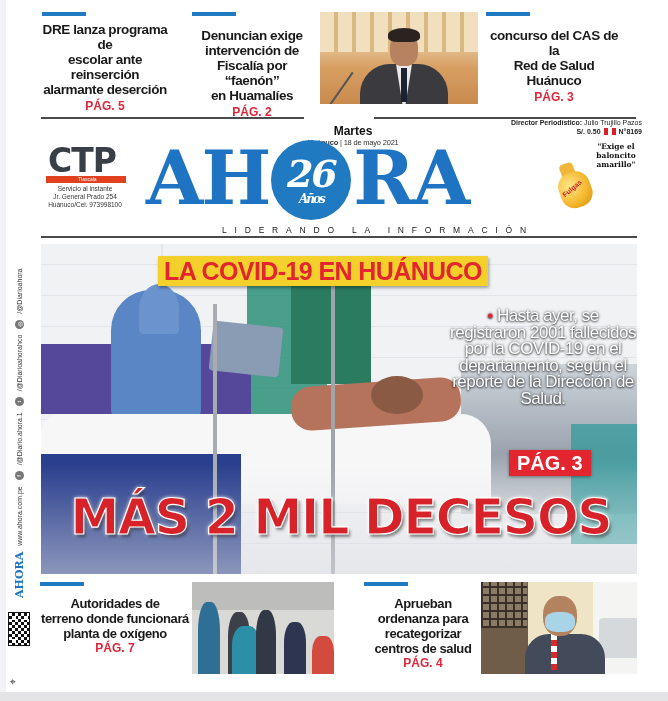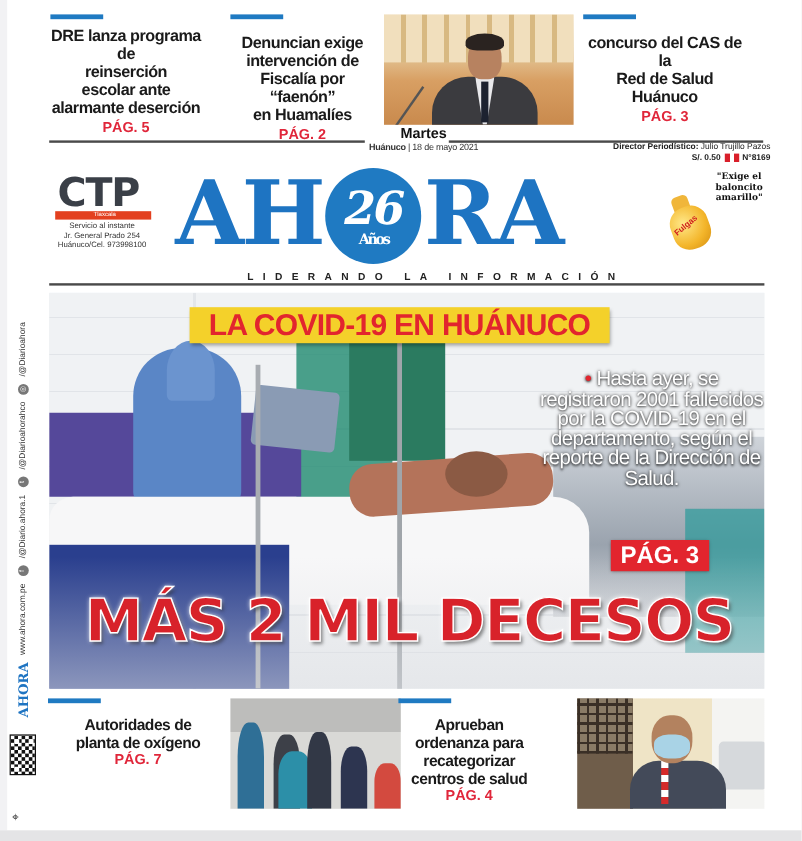--- a/index.html
+++ b/index.html
@@ -20,40 +20,40 @@
   .photo-top .person-head{position:absolute;left:70px;top:20px;width:28px;height:34px;border-radius:45% 45% 40% 40%;background:#b78260}
   .photo-top .hair{position:absolute;left:68px;top:16px;width:32px;height:14px;border-radius:50% 50% 30% 30%;background:#2a2320}
   .photo-top .suit{position:absolute;left:40px;top:52px;width:88px;height:50px;border-radius:30px 30px 0 0;background:#3b3b3f}
   .photo-top .shirt{position:absolute;left:76px;top:52px;width:16px;height:40px;background:#e9e9ec;clip-path:polygon(0 0,100% 0,60% 100%,40% 100%)}
   .photo-top .tie{position:absolute;left:81px;top:56px;width:6px;height:34px;background:#1d2230}
   .photo-top .mic{position:absolute;left:18px;top:56px;width:2px;height:48px;background:#555;transform:rotate(35deg)}
 
   .rule{position:absolute;height:2px;background:#4a4a4a}
 
   
-  .date-block{position:absolute;left:298px;top:104px;width:110px;text-align:center}
+  .date-block{position:absolute;left:298px;top:124px;width:110px;text-align:center}
   .date-day{font-weight:bold;font-size:12px;color:#111}
   .date-line{font-size:7.5px;color:#333;letter-spacing:-0.2px}
   .date-line b{font-weight:bold}
   .director{position:absolute;right:26px;top:118px;text-align:right;font-size:7px;color:#222;line-height:9px}
   .director b{font-weight:bold}
   .price-row{display:flex;justify-content:flex-end;align-items:center;gap:3px;font-weight:bold}
   .flag{display:inline-block;width:12px;height:7px;background:linear-gradient(90deg,#d91f2a 0 33%,#fff 33% 66%,#d91f2a 66%)}
 
   .ctp{position:absolute;left:46px;top:146px;width:80px}
   .ctp-logo{font-family:"DejaVu Sans",sans-serif;font-weight:bold;font-size:33px;color:#3a3f47;letter-spacing:-1px;line-height:30px;padding-left:2px}
   .ctp-strip{width:80px;height:7px;background:#e3401f;color:#fff;font-size:5px;line-height:7px;padding-left:32px}
   .ctp-info{font-size:6.5px;color:#333;text-align:center;line-height:8px;margin-top:2px;width:86px;margin-left:-4px}
 
   .brand{position:absolute;left:146px;top:138px;height:80px;display:flex;align-items:center;
     font-family:"DejaVu Serif",serif;font-weight:bold;color:#1e74c2;font-size:74px;letter-spacing:-2px;line-height:80px}
   .brand .circle{display:inline-flex;flex-direction:column;align-items:center;justify-content:center;width:80px;height:80px;border-radius:50%;background:#1f7ac2;margin:0 2px;position:relative;top:2px}
   .brand .circle .num{font-family:"DejaVu Serif",serif;font-style:italic;color:#fff;font-size:38px;line-height:38px;letter-spacing:-2px;text-shadow:1px 0 #1f7ac2,-1px 0 #1f7ac2}
-  .brand .circle .anos{font-family:"DejaVu Serif",serif;color:#fff;font-size:12px;line-height:12px;font-weight:bold}
-  .slogan{position:absolute;left:206px;top:225px;font-size:8.5px;font-weight:bold;letter-spacing:7.8px;color:#222}
+  .brand .circle .anos{font-family:"DejaVu Serif",serif;font-style:italic;color:#fff;font-size:12px;line-height:12px;font-weight:bold}
+  .slogan{position:absolute;left:222px;top:225px;font-size:8.5px;font-weight:normal;letter-spacing:7.8px;color:#222}
 
   .promo{position:absolute;left:588px;top:142px;width:56px;font-family:"DejaVu Serif",serif;font-weight:bold;font-size:7.5px;line-height:9px;text-align:center;color:#111}
   .tank{position:absolute;left:556px;top:162px;width:36px;height:48px;transform:rotate(-20deg)}
   .tank .body{position:absolute;left:2px;top:10px;width:32px;height:36px;border-radius:14px;background:radial-gradient(circle at 35% 35%,#ffe889,#f3b52a 60%,#d48d10)}
   .tank .valve{position:absolute;left:10px;top:0;width:14px;height:12px;border-radius:4px 4px 0 0;background:#f0b63a}
   .tank .lbl{position:absolute;left:4px;top:22px;font-size:7px;color:#d01f1f;font-weight:bold;transform:rotate(-20deg)}
 
   
   .side-strip{position:absolute;left:8px;top:238px;width:22px;height:360px}
   .side-strip .rot{position:absolute;left:0;top:360px;transform-origin:0 0;transform:rotate(-90deg);white-space:nowrap;display:flex;align-items:center;gap:6px;height:22px;font-size:7px;color:#333}
@@ -82,21 +82,21 @@
   .mp-sheet{position:absolute;left:0;top:170px;width:450px;height:90px;background:#f7f7f8;border-radius:20px 30px 0 0}
   .mp-bed-blue{position:absolute;left:0;top:210px;width:200px;height:120px;background:#2a3f8e}
   .mp-patient{position:absolute;left:250px;top:138px;width:170px;height:44px;border-radius:20px;background:#b4735a;transform:rotate(-4deg)}
   .mp-patient-head{position:absolute;left:330px;top:132px;width:52px;height:38px;border-radius:50%;background:#8b5a44}
   .mp-right-equip{position:absolute;left:420px;top:120px;width:176px;height:150px;background:linear-gradient(180deg,#cfd4da,#9aa3ae 60%,#d3d6da)}
   .mp-pole{position:absolute;left:172px;top:60px;width:4px;height:270px;background:#a8acb1}
   .mp-pole2{position:absolute;left:290px;top:40px;width:4px;height:290px;background:#a0a5aa}
   .mp-teal{position:absolute;left:530px;top:180px;width:66px;height:120px;background:#2a9a9a;opacity:.7}
   .mp-shade{position:absolute;left:0;bottom:0;width:100%;height:110px;background:linear-gradient(180deg,rgba(220,222,226,0),rgba(220,222,226,.55))}
 
-  .kicker{position:absolute;left:117px;top:12px;height:30px;padding:0 16px;background:#f4d12a;box-shadow:1px 2px 3px rgba(0,0,0,.35);
+  .kicker{position:absolute;left:117px;top:12px;height:30px;padding:0 6px;background:#f4d12a;box-shadow:1px 2px 3px rgba(0,0,0,.35);
     font-weight:bold;font-size:25px;line-height:30px;color:#e2252e;letter-spacing:-0.6px;white-space:nowrap}
   .callout{position:absolute;left:408px;top:64px;width:188px;color:#fff;font-size:17px;line-height:16.5px;text-align:center;letter-spacing:-0.5px;
     text-shadow:0 0 3px rgba(0,0,0,.7),0 1px 2px rgba(0,0,0,.6)}
   .callout .dot{color:#e2252e}
   .pag-badge{position:absolute;left:468px;top:206px;background:#e2252e;color:#fff;font-weight:bold;font-size:20px;line-height:26px;padding:0 8px;box-shadow:0 1px 3px rgba(0,0,0,.4)}
   .headline{position:absolute;left:10px;top:244px;width:580px;text-align:center;font-family:"DejaVu Sans",sans-serif;font-weight:bold;font-size:49px;line-height:60px;letter-spacing:-1.2px;color:#d8222a;
     -webkit-text-stroke:1.2px #fff;text-shadow:2px 3px 3px rgba(0,0,0,.45),0 0 4px #fff}
 
   
   .photo-b1{position:absolute;left:192px;top:582px;width:142px;height:92px;overflow:hidden;background:linear-gradient(180deg,#bdbdbb 0 30%,#d9d9d6 30% 100%)}
@@ -111,22 +111,22 @@
 </style>
 </head>
 <body>
 
 <div class="page"></div>
 
 <div class="teaser" style="left:38px;top:12px;width:134px">
   <div class="bar" style="left:4px"></div>
   <div style="height:10px"></div>
   <span class="txt">DRE lanza programa de</span>
+  <span class="txt">escolar ante</span>
   <span class="txt">reinserción</span>
-  <span class="txt">escolar ante</span>
   <span class="txt">alarmante deserción</span>
   <span class="pag">PÁG. 5</span>
 </div>
 
 <div class="teaser" style="left:192px;top:12px;width:120px">
   <div class="bar" style="left:0"></div>
   <div style="height:16px"></div>
   <span class="txt">Denuncian exige</span>
   <span class="txt">intervención de</span>
   <span class="txt">Fiscalía por “faenón”</span>
@@ -233,34 +233,35 @@
   <div class="kicker">LA COVID-19 EN HUÁNUCO</div>
   <div class="callout"><span class="dot">•</span> <span>Hasta ayer, se registraron 2001 fallecidos por la COVID-19 en el departamento, según el reporte de la Dirección de Salud.</span></div>
   <div class="pag-badge">PÁG. 3</div>
   <div class="headline">MÁS 2 MIL DECESOS</div>
 </div>
 
 <div class="teaser" style="left:40px;top:582px;width:150px;font-size:13px;line-height:15px">
   <div class="bar" style="left:0"></div>
   <div style="height:14px"></div>
   <span class="txt">Autoridades de</span>
+  <span class="txt">terreno donde funcionará</span>
   <span class="txt">planta de oxígeno</span>
   <span class="pag" style="margin-top:0">PÁG. 7</span>
 </div>
 
 <div class="photo-b1">
   <div class="p" style="left:6px;top:20px;width:22px;height:72px;background:#2f6f96"></div>
   <div class="p" style="left:36px;top:30px;width:22px;height:62px;background:#3d4048"></div>
   <div class="p" style="left:40px;top:44px;width:28px;height:48px;background:#2c8fa8"></div>
   <div class="p" style="left:64px;top:28px;width:20px;height:64px;background:#323846"></div>
   <div class="p" style="left:92px;top:40px;width:22px;height:52px;background:#2d3550"></div>
   <div class="p" style="left:120px;top:54px;width:22px;height:38px;background:#d34a3f"></div>
 </div>
 
-<div class="teaser" style="left:332px;top:582px;width:118px;font-size:13px;line-height:15px">
+<div class="teaser" style="left:364px;top:582px;width:118px;font-size:13px;line-height:15px">
   <div class="bar" style="left:0"></div>
   <div style="height:14px"></div>
   <span class="txt">Aprueban</span>
   <span class="txt">ordenanza para</span>
   <span class="txt">recategorizar</span>
   <span class="txt">centros de salud</span>
   <span class="pag" style="margin-top:0">PÁG. 4</span>
 </div>
 
 <div class="photo-b2">

